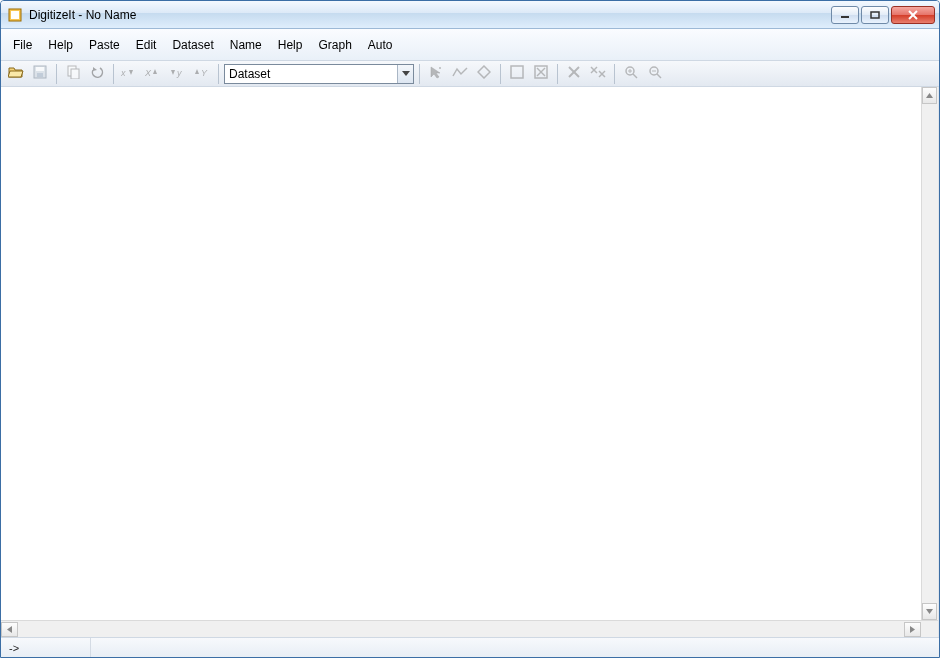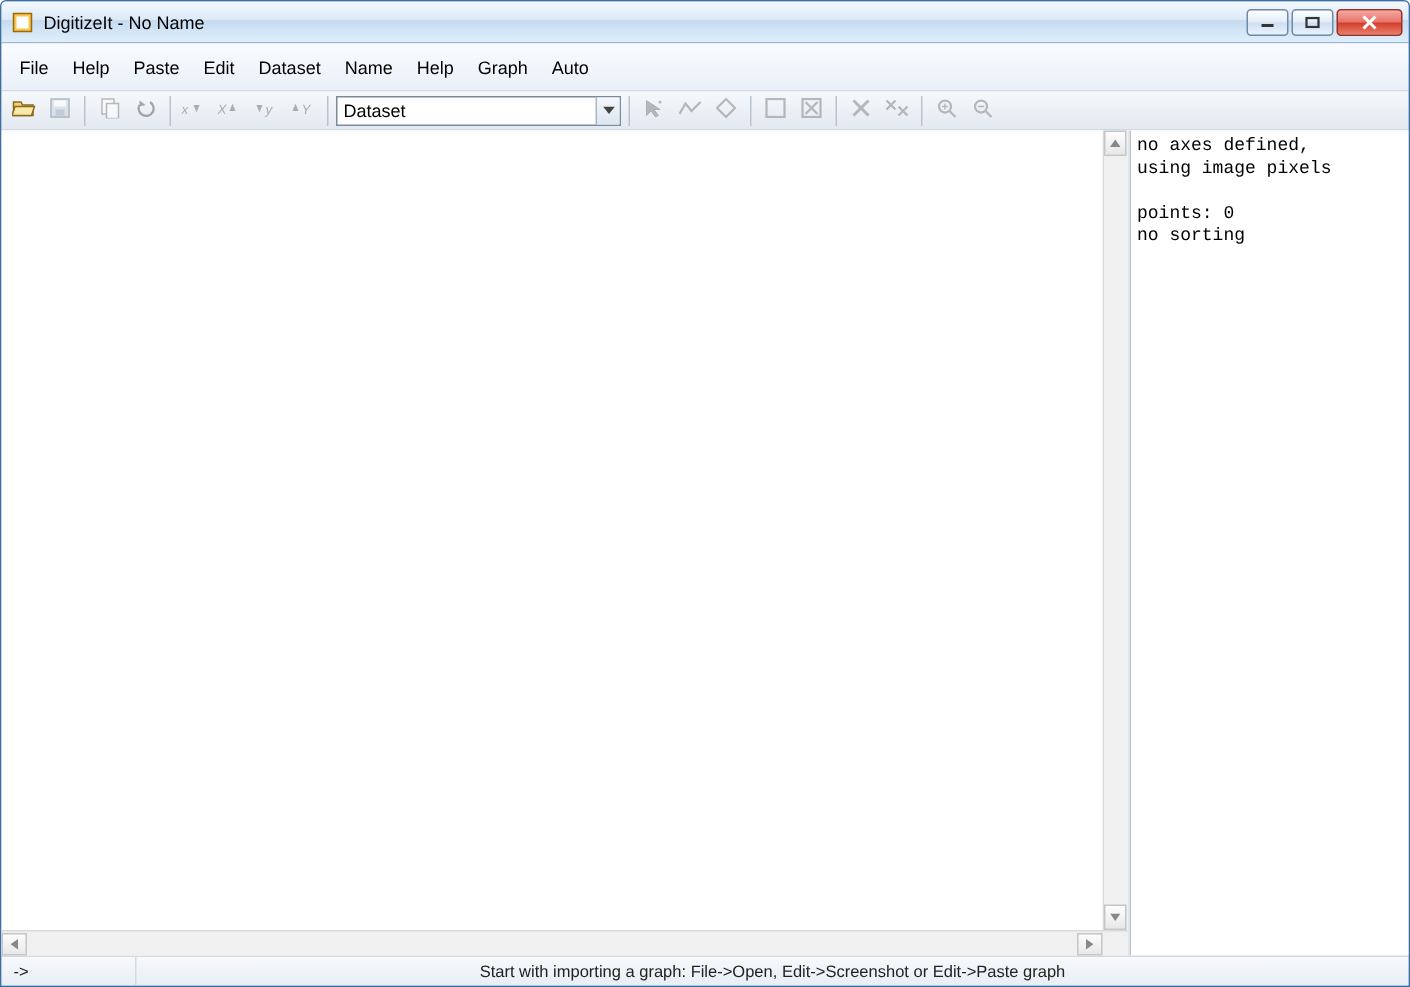--- a/index.html
+++ b/index.html
@@ -390,25 +390,19 @@
           </div>
         <div class="track"></div>
         <div class="arrow">
             <svg width="5" height="7">
               <path d="M5 3.5 L0 0 L0 7 z" fill="#888"></path>
             </svg>
           </div>
         <div style="width:17px"></div>
       </div>
     </div>
-    <div class="info-pane"><span>no axes defined,</span>
-<span>using image pixels</span>
-<span></span>
-<span>points: 0</span>
-<span>no sorting</span></div>
   </div>
 
   <div class="statusbar">
     <div class="cell coords">-&gt;</div>
-    <div class="cell hint">Start with importing a graph: File-&gt;Open, Edit-&gt;Screenshot or Edit-&gt;Paste graph</div>
   </div>
 
 </div>
 
 </body></html>

